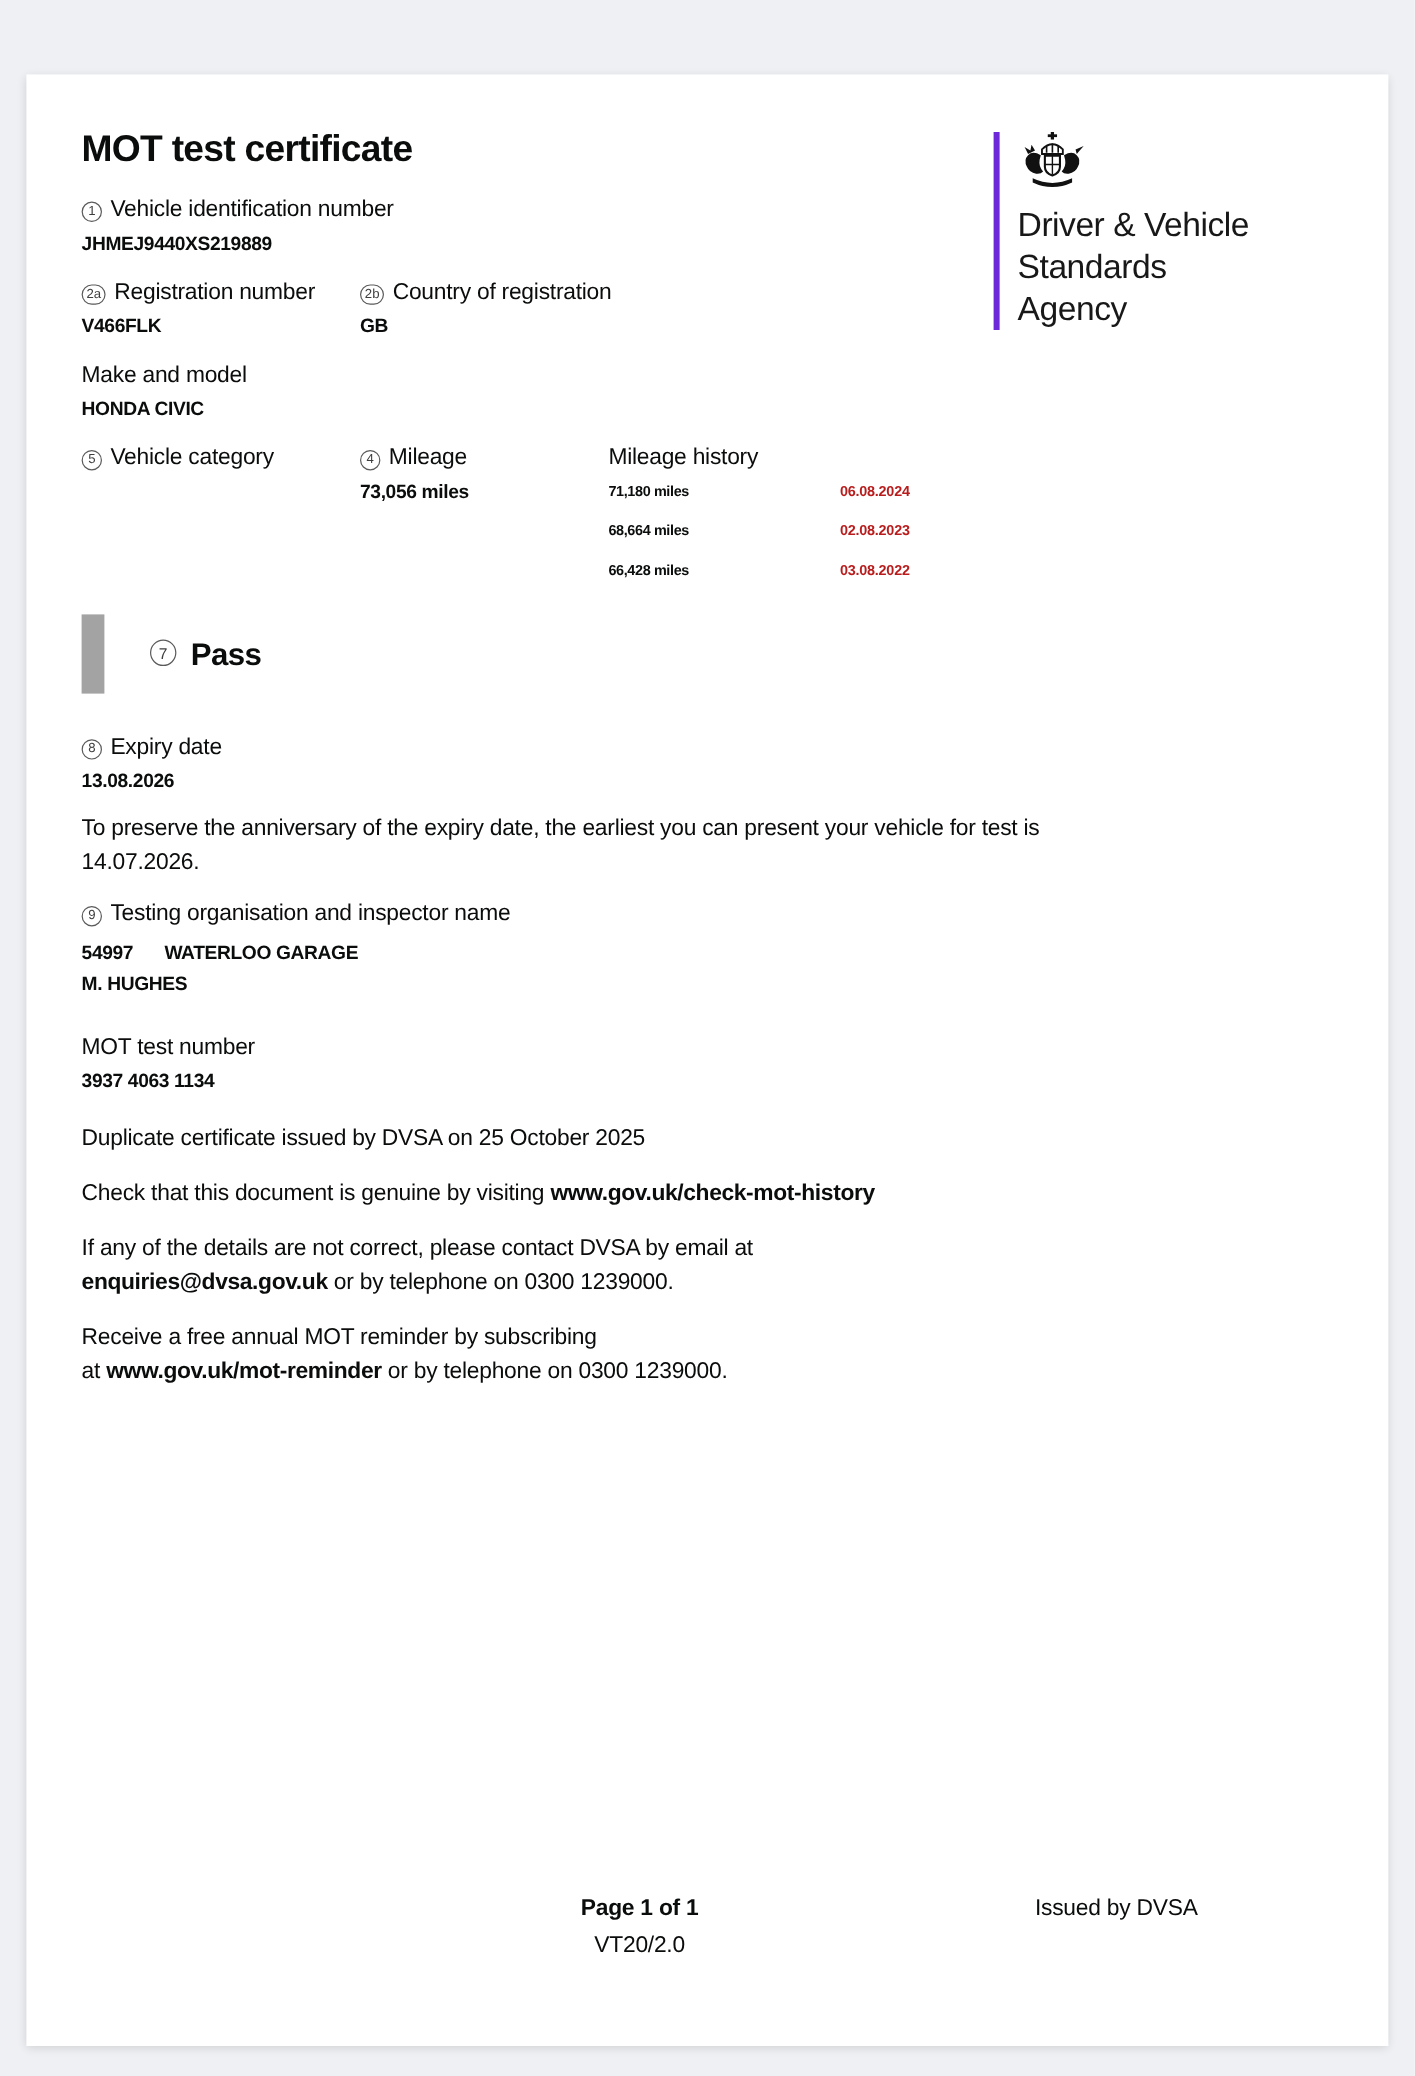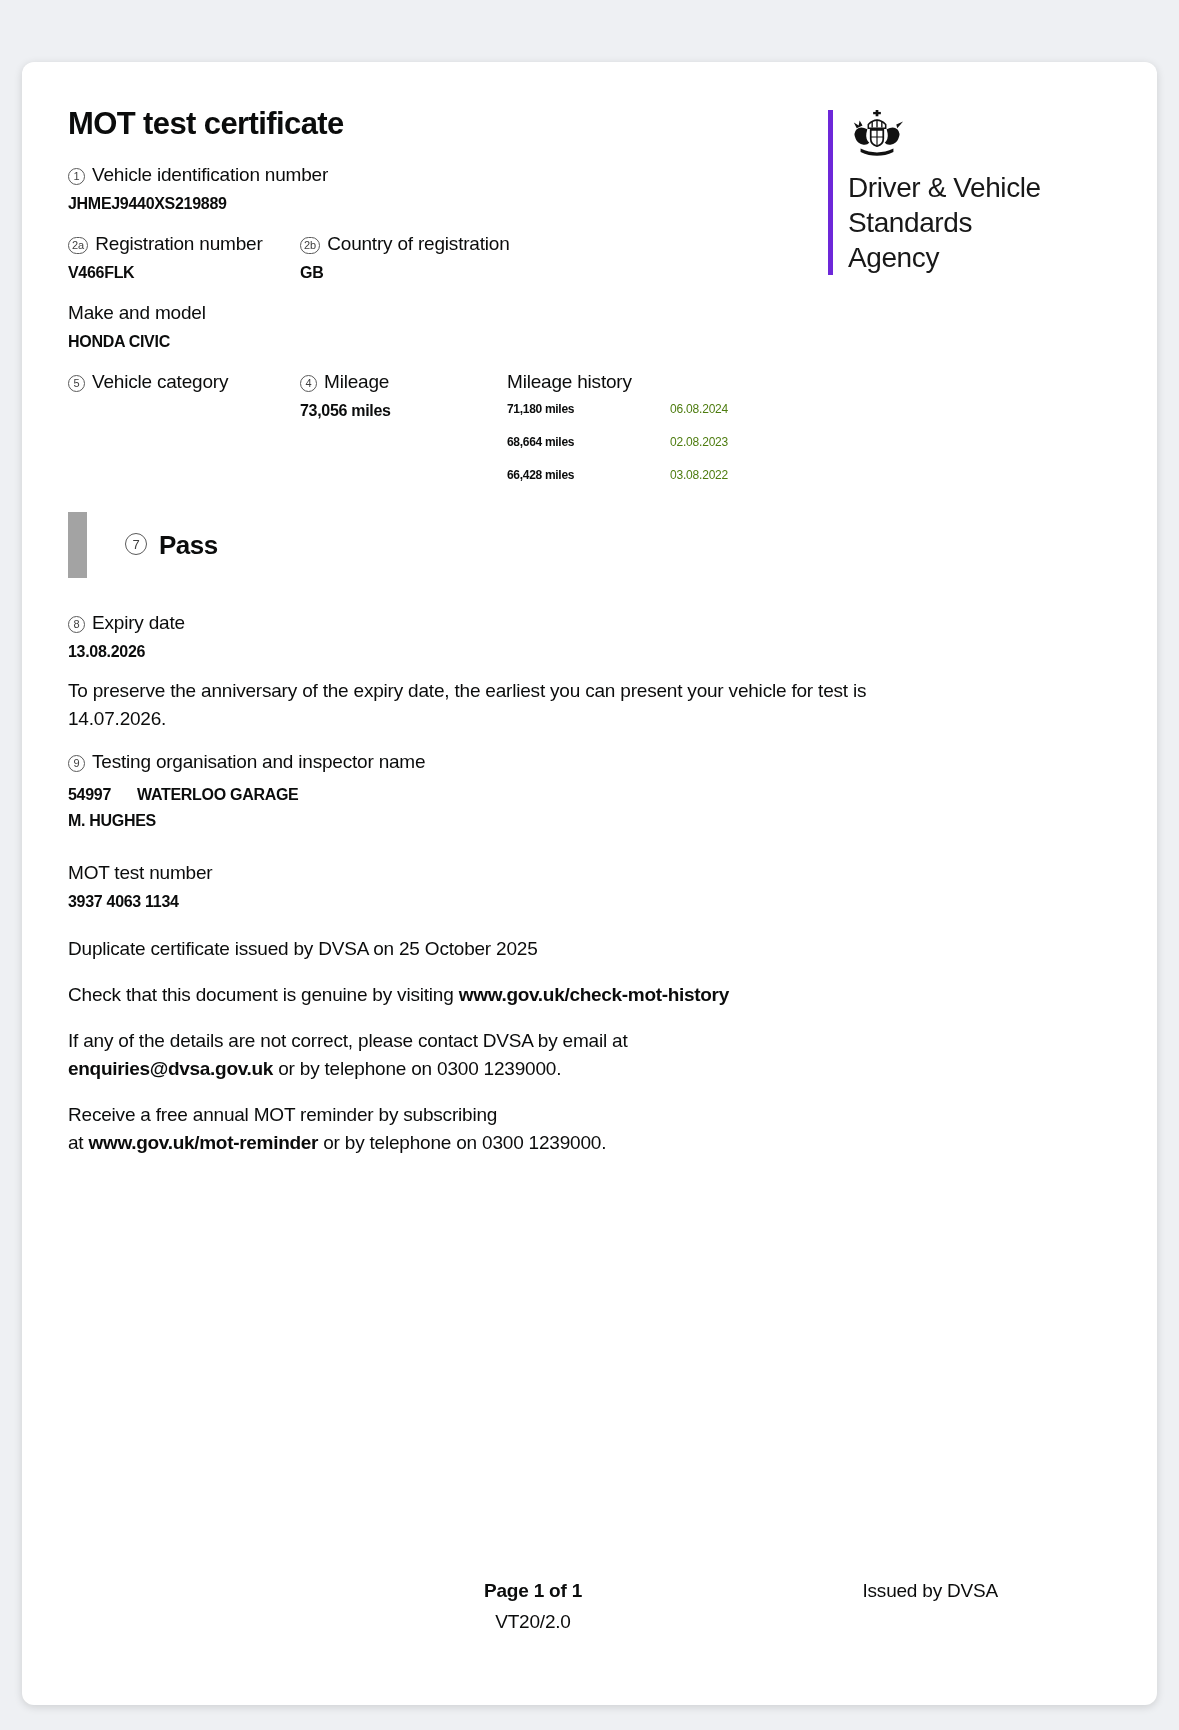--- a/index.html
+++ b/index.html
@@ -7,21 +7,21 @@
   body {
     background:#eef0f3;
     font-family:"Liberation Sans", sans-serif;
     color:#0b0c0c;
     -webkit-font-smoothing:antialiased;
   }
   .page {
     position:absolute; left:22px; top:62px;
     width:1135px; height:1643px;
     background:#ffffff;
-    border-radius:12px;
+    border-radius:0;
     box-shadow:0 2px 8px rgba(0,0,0,0.14);
   }
   .content {
     position:relative;
     padding:44px 46px 0 46px;
     height:100%;
     letter-spacing:-0.2px;
   }
   h1.title {
     font-size:31px; font-weight:800; letter-spacing:-0.6px;
@@ -40,21 +40,21 @@
   .group { margin-bottom:20px; }
   .row { display:flex; margin-bottom:20px; }
   .col-232 { width:232px; flex:none; }
   .col-207 { width:207px; flex:none; }
   .col-262 { width:262px; flex:none; }
   .history-grid {
     display:grid; grid-template-columns:163px auto;
     row-gap:19px; font-size:12px;
   }
   .history-grid .miles { font-weight:bold; letter-spacing:-0.3px; }
-  .history-grid .hdate { font-weight:400; color:#4d7c0f; }
+  .history-grid .hdate { font-weight:700; color:#b91c1c;margin-left:30px; }
 
   .pass-banner { display:flex; align-items:center; margin:30px 0 34px 0; }
   .pass-bar { width:19px; height:66px; background:#a3a3a3; flex:none; }
   .pass-text { display:flex; align-items:center; margin-left:38px; }
   .pass-text .num-badge { width:22px; height:22px; min-width:22px; font-size:13px; margin-right:12px; }
   .pass-word { font-size:26px; font-weight:800; letter-spacing:-0.5px; }
 
   p.note { font-size:19px; line-height:28px; margin-bottom:18px; max-width:960px; }
   p.note b { letter-spacing:-0.3px; }
   .value-lines .value { line-height:26px; }

